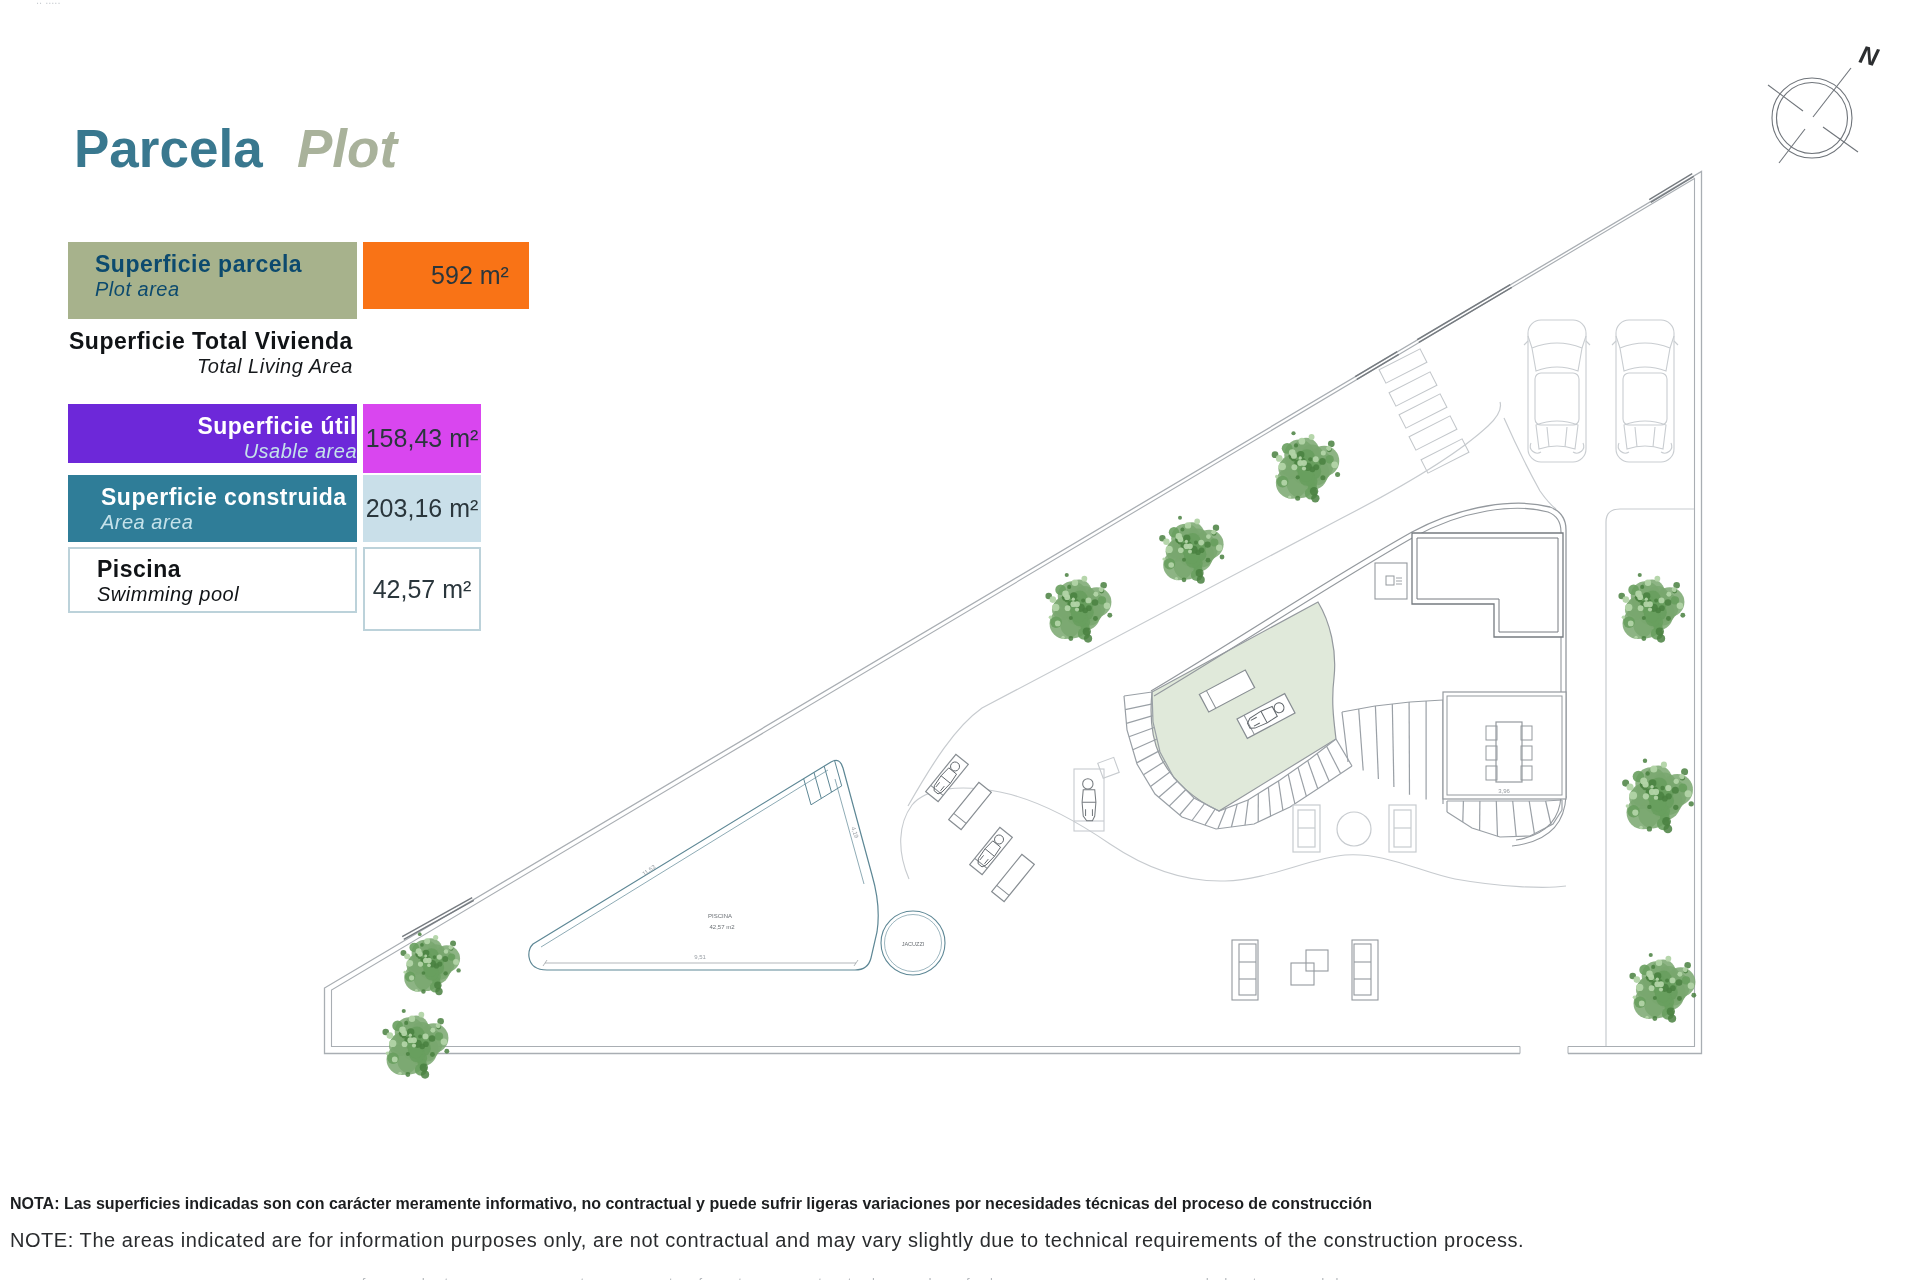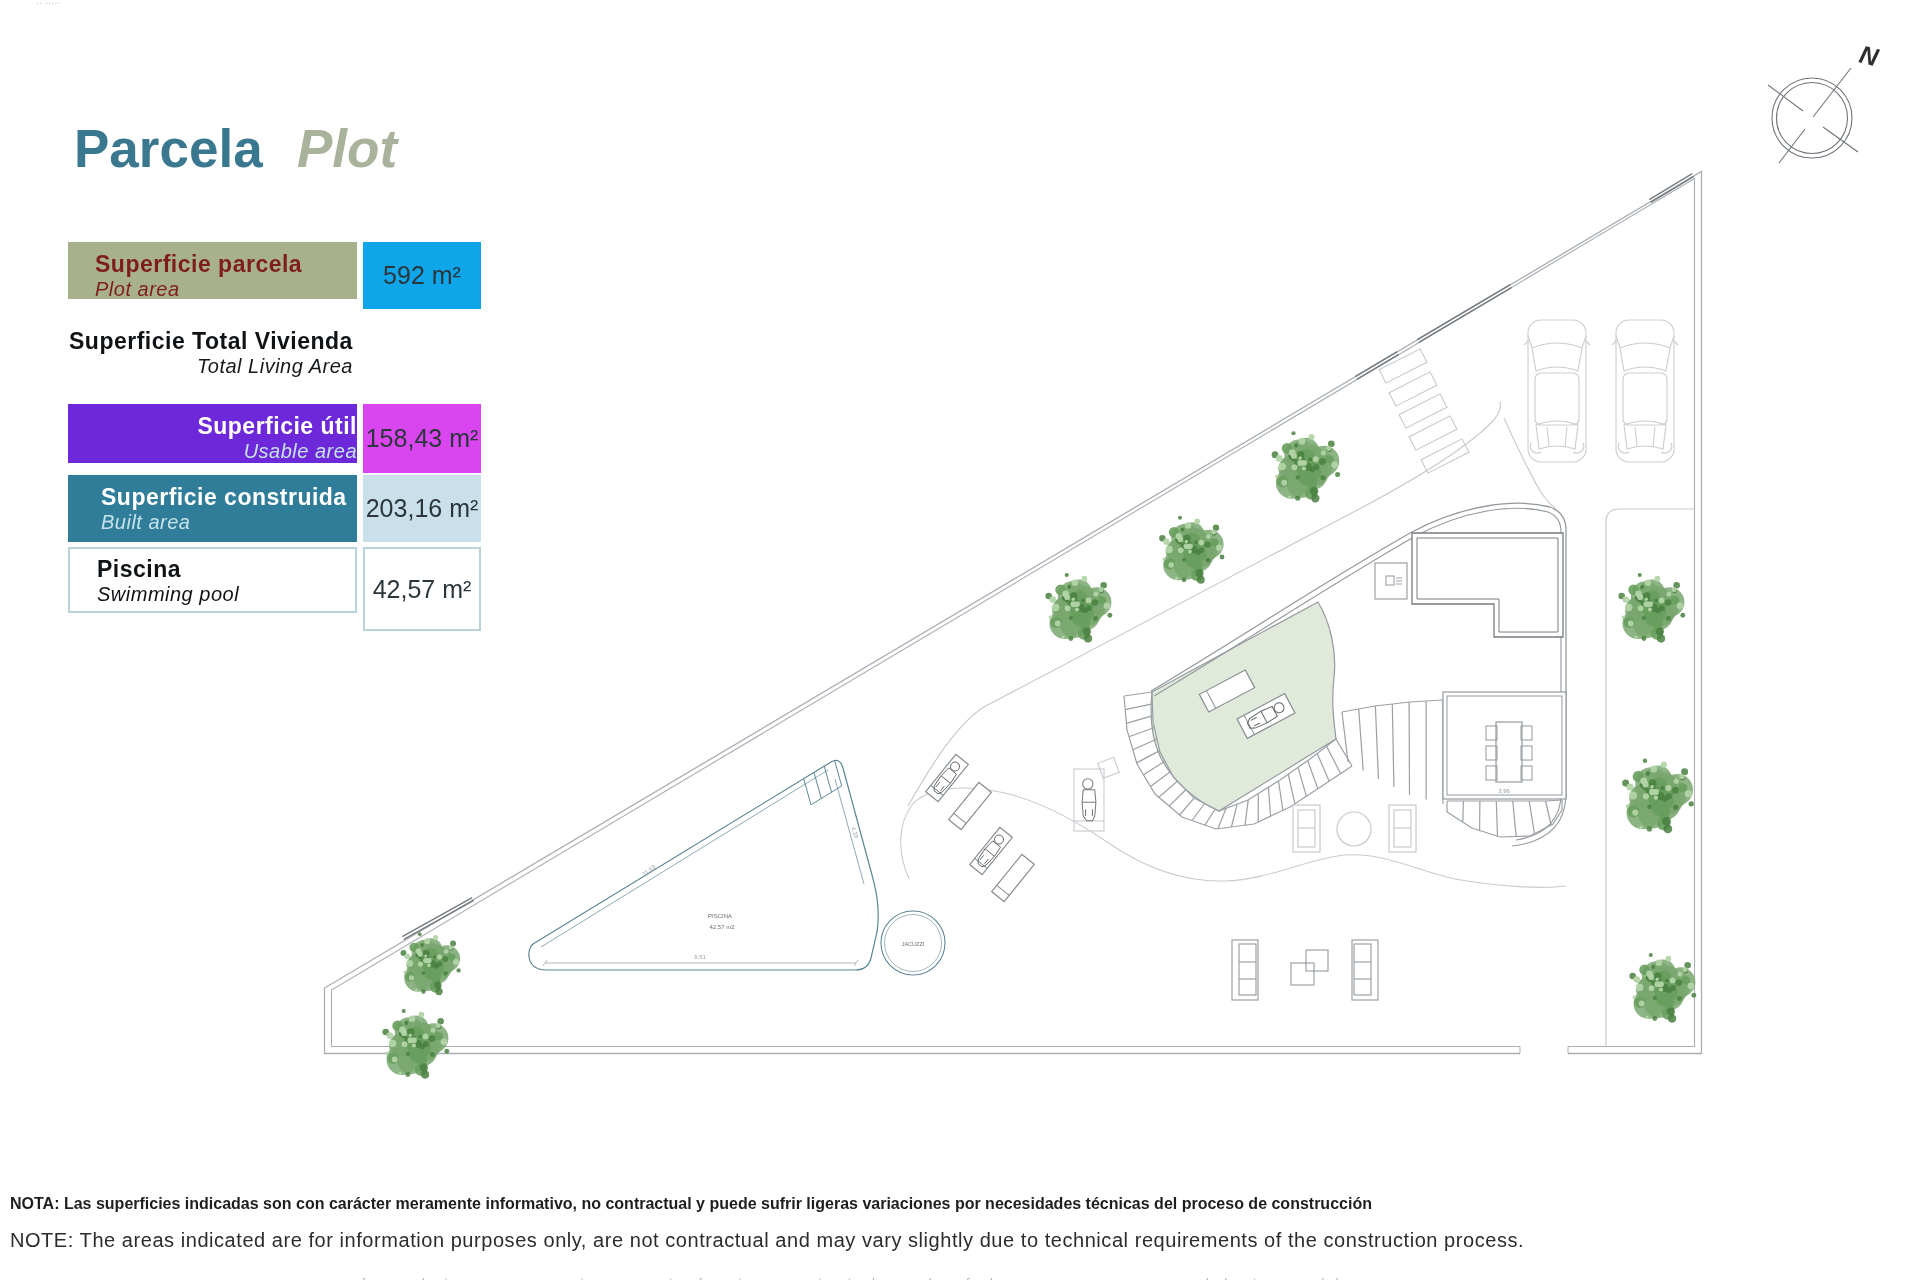--- a/index.html
+++ b/index.html
@@ -10,42 +10,42 @@
            font-size:25px; color:#2a363c; }
   .t1 { font-weight:bold; font-size:23px; line-height:26px; letter-spacing:0.5px; }
   .t2 { font-style:italic; font-size:20px; line-height:24px; letter-spacing:0.5px; }
 </style></head>
 <body>
 
 <div class="abs" style="left:74px;top:118px;font-size:53px;font-weight:bold;color:#39788f;">Parcela</div>
 
 <div class="abs" style="left:297px;top:118px;font-size:53px;font-weight:bold;font-style:italic;color:#a9b29b;">Plot</div>
 
-<div class="cellL" style="top:242px;height:57px;background:#a7b28c;color:#7f1d1d;">
+<div class="cellL" style="top:242px;height:77px;background:#a7b28c;color:#0c4a6e;">
   <div class="t1">Superficie parcela</div>
     <div class="t2">Plot area</div>
 </div>
 
-<div class="cellV" style="top:242px;height:67px;background:#0ea5e9;">592&nbsp;m²</div>
+<div class="cellV" style="top:242px;height:67px;background:#f97316;padding-left:48px;">592&nbsp;m²</div>
 
 <div class="abs" style="left:69px;top:328px;color:#101316;text-align:right;">
   <div class="t1">Superficie Total Vivienda</div>
     <div class="t2" style="color:#16191c;">Total Living Area</div>
 </div>
 
 <div class="cellL" style="top:404px;height:59px;background:#6d28d9;color:#fff;text-align:right;">
   <div class="t1">Superficie útil</div>
     <div class="t2" style="color:#c5e2ea;">Usable area</div>
 </div>
 
 <div class="cellV" style="top:404px;height:69px;background:#d946ef;">158,43&nbsp;m²</div>
 
 <div class="cellL" style="top:475px;height:67px;background:#2f7d98;color:#fff;padding-left:33px;">
   <div class="t1">Superficie construida</div>
-    <div class="t2" style="color:#c5e2ea;">Built area</div>
+    <div class="t2" style="color:#c5e2ea;">Area area</div>
 </div>
 
 <div class="cellV" style="top:475px;height:67px;background:#c9dfe9;">203,16&nbsp;m²</div>
 
 <div class="cellL" style="top:547px;height:66px;background:#fff;border:2px solid #bcd2da;color:#101316;">
   <div class="t1" style="margin-top:-2px;">Piscina</div>
     <div class="t2">Swimming pool</div>
 </div>
 
 <div class="cellV" style="top:547px;height:84px;background:#fff;border:2px solid #bcd2da;box-sizing:border-box;">42,57&nbsp;m²</div>

